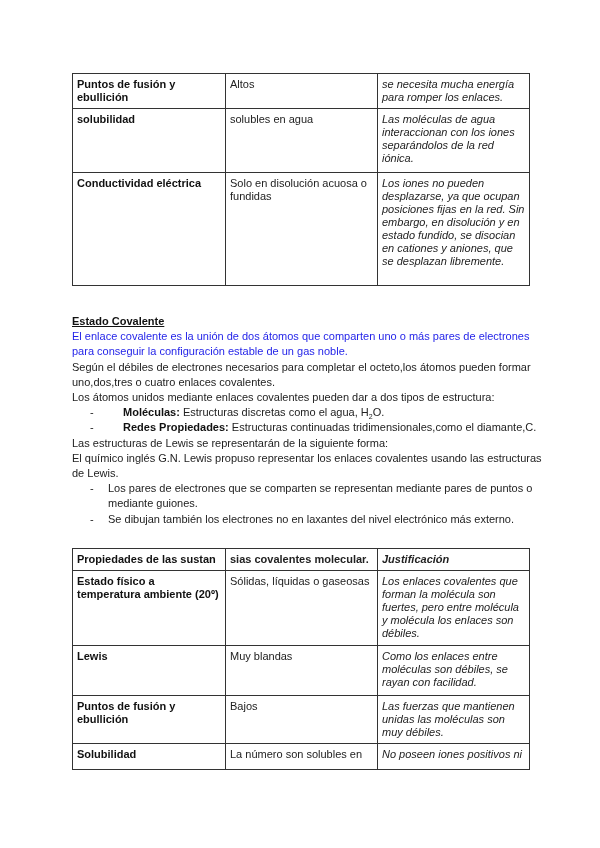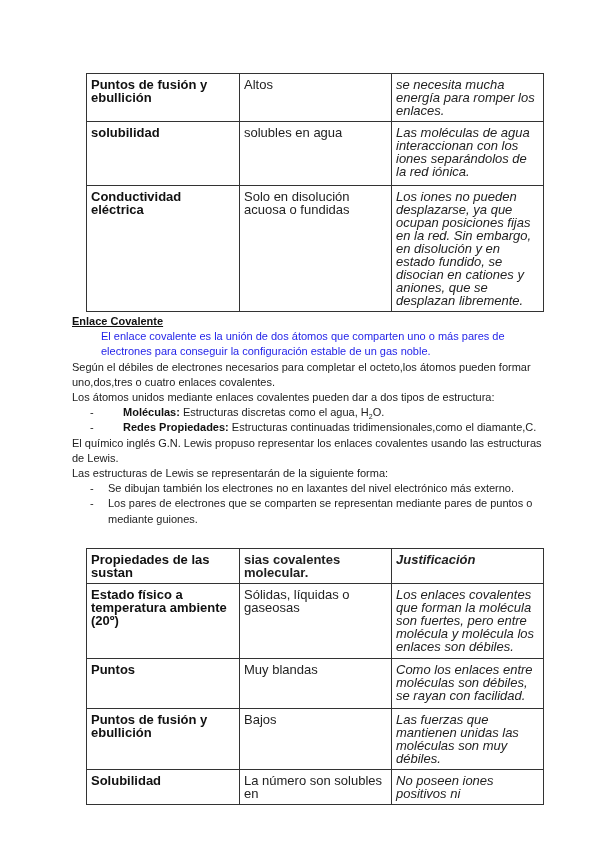--- a/index.html
+++ b/index.html
@@ -2,38 +2,38 @@
 <html><head>
 <meta charset="utf-8">
 <style>
   html, body { margin: 0; padding: 0; background: #ffffff; }
   body {
     width: 600px; height: 848px; position: relative; overflow: hidden;
     font-family: "Liberation Sans", sans-serif; color: #111;
   }
   table.doc-table {
     position: absolute; left: 72px; border-collapse: collapse;
-    table-layout: fixed; font-size: 13px; line-height: 13px; margin-left: 14px;
+    table-layout: fixed; font-size: 11px; line-height: 13px;
   }
   table.doc-table td {
     border: 1px solid #333; vertical-align: top; padding: 4px 4px 4px 4px;
     color: #222;
   }
   table.doc-table td.c1 { width: 144px; font-weight: bold; color: #111; }
   table.doc-table td.c2 { width: 143px; }
   table.doc-table td.c3 { width: 143px; font-style: italic; }
   #table-ionic { top: 73px; }
   #table-covalent { top: 548px; }
   .hdr td { font-weight: bold; color: #111; }
   .section {
     position: absolute; left: 72px; top: 314px; width: 470px;
     font-size: 11px; line-height: 15.2px; color: #222;
   }
   .section .title { font-weight: bold; text-decoration: underline; color: #111; }
-  .section .blue { color: #1f1fe8; margin-left: 29px; }
+  .section .blue { color: #1f1fe8; }
   .section ul { list-style: none; margin: 0; padding: 0; }
   .section li { position: relative; padding-left: 36px; }
   .section li::before {
     content: "-"; position: absolute; left: 18px; top: 0;
   }
   .section li b { color: #111; margin-left: 15px; }
   sub { font-size: 7px; line-height: 0; }
 </style>
 </head>
 <body>
@@ -52,50 +52,50 @@
   </tr>
   <tr style="height:113px">
     <td class="c1">Conductividad eléctrica</td>
     <td class="c2">Solo en disolución acuosa o fundidas</td>
     <td class="c3">Los iones no pueden desplazarse, ya que ocupan posiciones fijas en la red. Sin embargo, en disolución y en estado fundido, se disocian en cationes y aniones, que se desplazan libremente.</td>
   </tr>
 </tbody>
   </table>
 
 <div class="section">
-  <div class="title">Enlace Covalente</div>
+  <div class="title">Estado Covalente</div>
   <div class="blue">El enlace covalente es la unión de dos átomos que comparten uno o más pares de electrones para conseguir la configuración estable de un gas noble.</div>
   <div>Según el débiles de electrones necesarios para completar el octeto,los átomos pueden formar uno,dos,tres o cuatro enlaces covalentes.</div>
   <div>Los átomos unidos mediante enlaces covalentes pueden dar a dos tipos de estructura:</div>
   <ul>
     <li><b>Moléculas:</b><span> Estructuras discretas como el agua, H</span><sub>2</sub><span>O.</span></li>
     <li><b>Redes Propiedades:</b><span> Estructuras continuadas tridimensionales,como el diamante,C.</span></li>
   </ul>
+  <div>Las estructuras de Lewis se representarán de la siguiente forma:</div>
   <div>El químico inglés G.N. Lewis propuso representar los enlaces covalentes usando las estructuras de Lewis.</div>
-  <div>Las estructuras de Lewis se representarán de la siguiente forma:</div>
   <ul>
+    <li>Los pares de electrones que se comparten se representan mediante pares de puntos o mediante guiones.</li>
     <li>Se dibujan también los electrones no en laxantes del nivel electrónico más externo.</li>
-    <li>Los pares de electrones que se comparten se representan mediante pares de puntos o mediante guiones.</li>
   </ul>
 </div>
 
 <table class="doc-table" id="table-covalent">
   <tbody>
       <tr class="hdr" style="height:14px">
     <td class="c1">Propiedades de las sustan</td>
     <td class="c2">sias covalentes molecular.</td>
     <td class="c3">Justificación</td>
   </tr>
   <tr style="height:75px">
     <td class="c1">Estado físico a temperatura ambiente (20º)</td>
     <td class="c2">Sólidas, líquidas o gaseosas</td>
     <td class="c3">Los enlaces covalentes que forman la molécula son fuertes, pero entre molécula y molécula los enlaces son débiles.</td>
   </tr>
   <tr style="height:50px">
-    <td class="c1">Puntos</td>
+    <td class="c1">Lewis</td>
     <td class="c2">Muy blandas</td>
     <td class="c3">Como los enlaces entre moléculas son débiles, se rayan con facilidad.</td>
   </tr>
   <tr style="height:48px">
     <td class="c1">Puntos de fusión y ebullición</td>
     <td class="c2">Bajos</td>
     <td class="c3">Las fuerzas que mantienen unidas las moléculas son muy débiles.</td>
   </tr>
   <tr style="height:26px">
     <td class="c1">Solubilidad</td>

